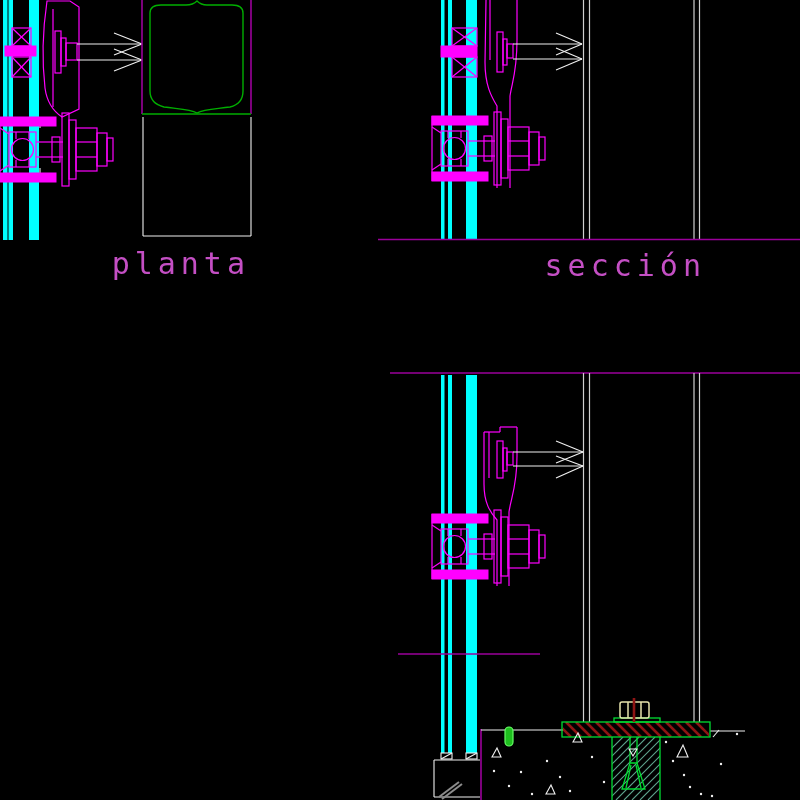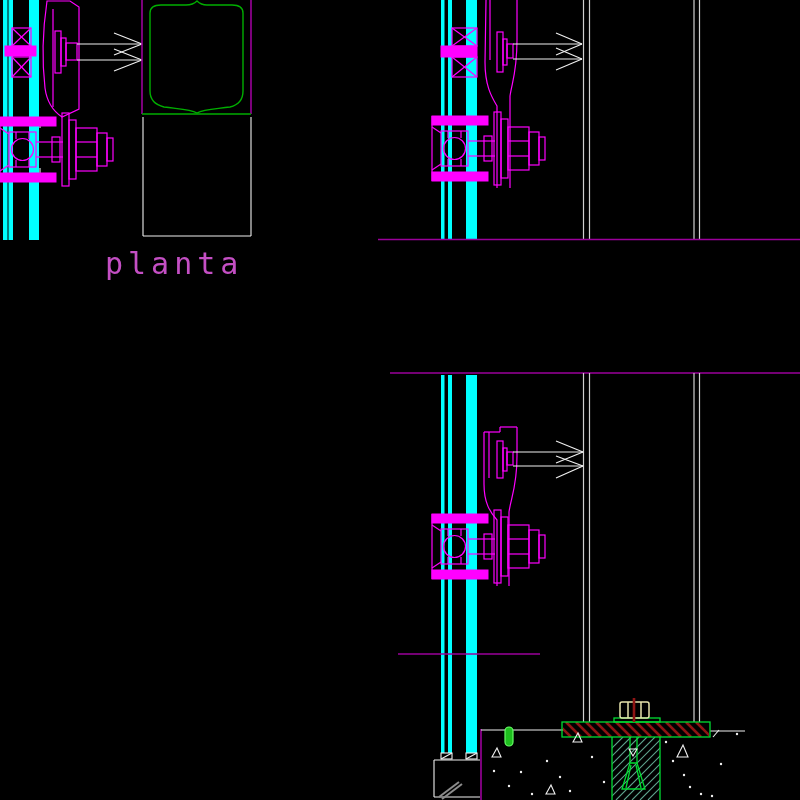--- a/index.html
+++ b/index.html
@@ -14,21 +14,21 @@
   .f-glass{fill:var(--glass);stroke:none;}
   .s-col {stroke:var(--column);fill:none;stroke-width:1.2;}
   .s-grn {stroke:var(--green);fill:none;stroke-width:1.4;}
   .s-bgr {stroke:var(--bright_green);fill:none;stroke-width:1.3;}
   .s-red {stroke:var(--dark_red);fill:none;stroke-width:2.6;}
   .s-yel {stroke:var(--bolt_yellow);fill:none;stroke-width:1.5;}
   .s-teal{stroke:var(--hatch_teal);fill:none;stroke-width:1.1;}
   .s-gry {stroke:var(--break_gray);fill:none;stroke-width:2;}
   .dot   {fill:var(--white);}
   .cad-label{position:absolute;color:var(--label);font-size:30px;letter-spacing:5px;
-             text-align:left;white-space:nowrap;font-weight:400;}
+             text-align:right;white-space:nowrap;font-weight:400;}
 </style>
 </head>
 <body>
 
 <div id="stage">
   <svg width="800" height="800" viewBox="0 0 800 800">
 
     <defs>
 
       <g id="spider">
@@ -284,13 +284,14 @@
         <circle class="dot" cx="494" cy="771" r="1.2"></circle>
         <path d="M492,757 L501,757 L497,748 Z" class="s-wht"></path>
         <path d="M546,794 L555,794 L551,785 Z" class="s-wht"></path>
         <path d="M573,742 L582,742 L578,733 Z" class="s-wht"></path>
         <path d="M677,757 L688,757 L683,745 Z" class="s-wht"></path>
       </g>
     </g>
   </svg>
 
   <div class="cad-label" style="left:105px;top:246px;width:145px;">planta</div>
+  <div class="cad-label" style="left:528px;top:248px;width:178px;">sección</div>
 </div>
 
 </body></html>

